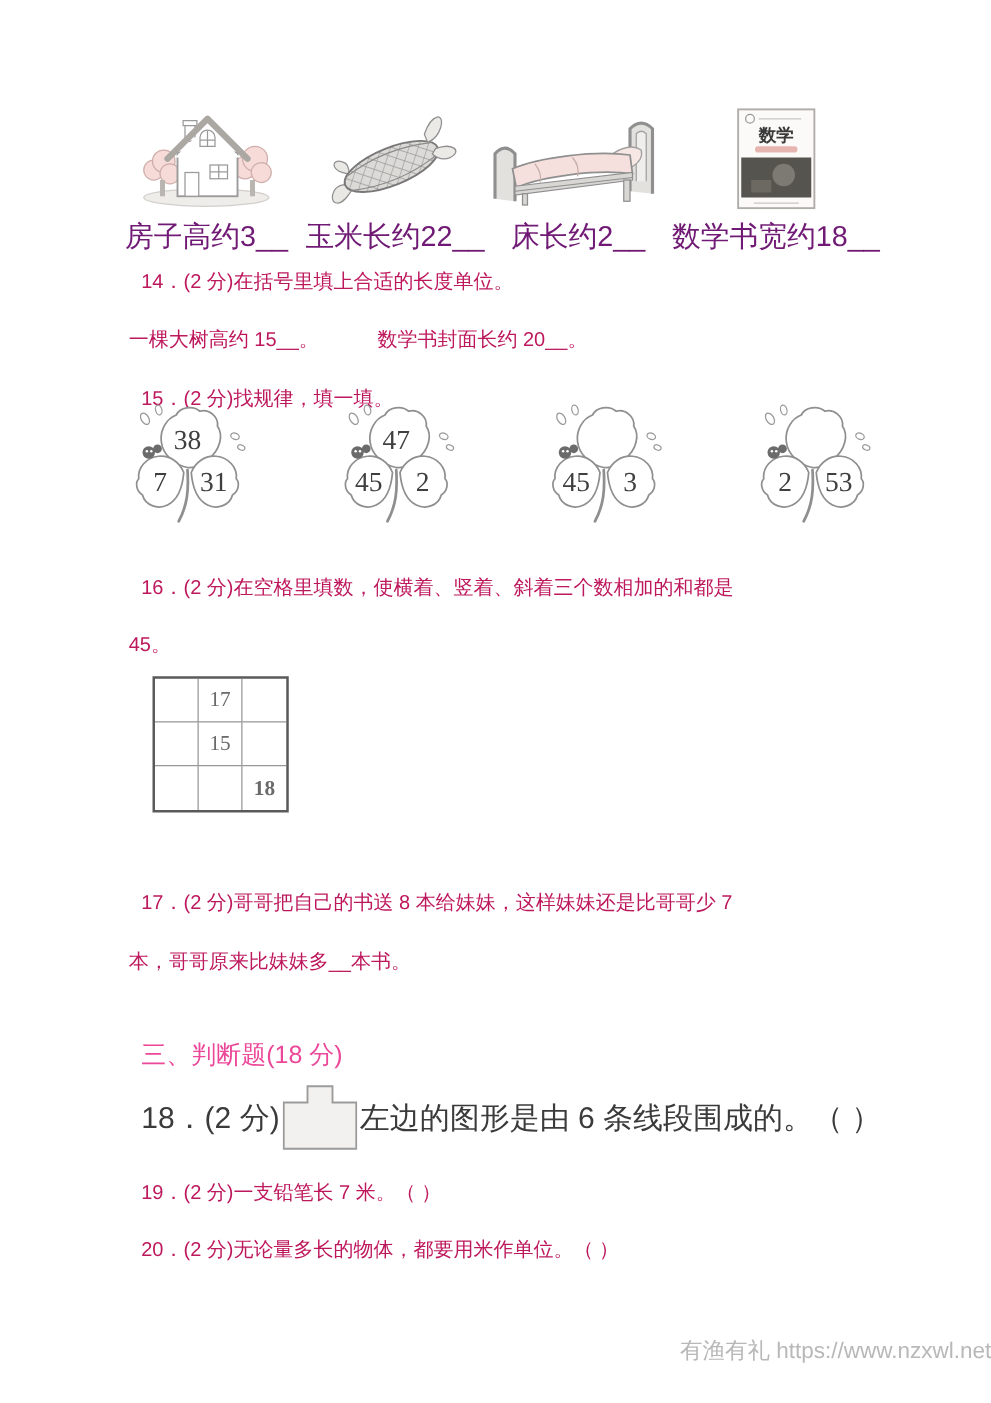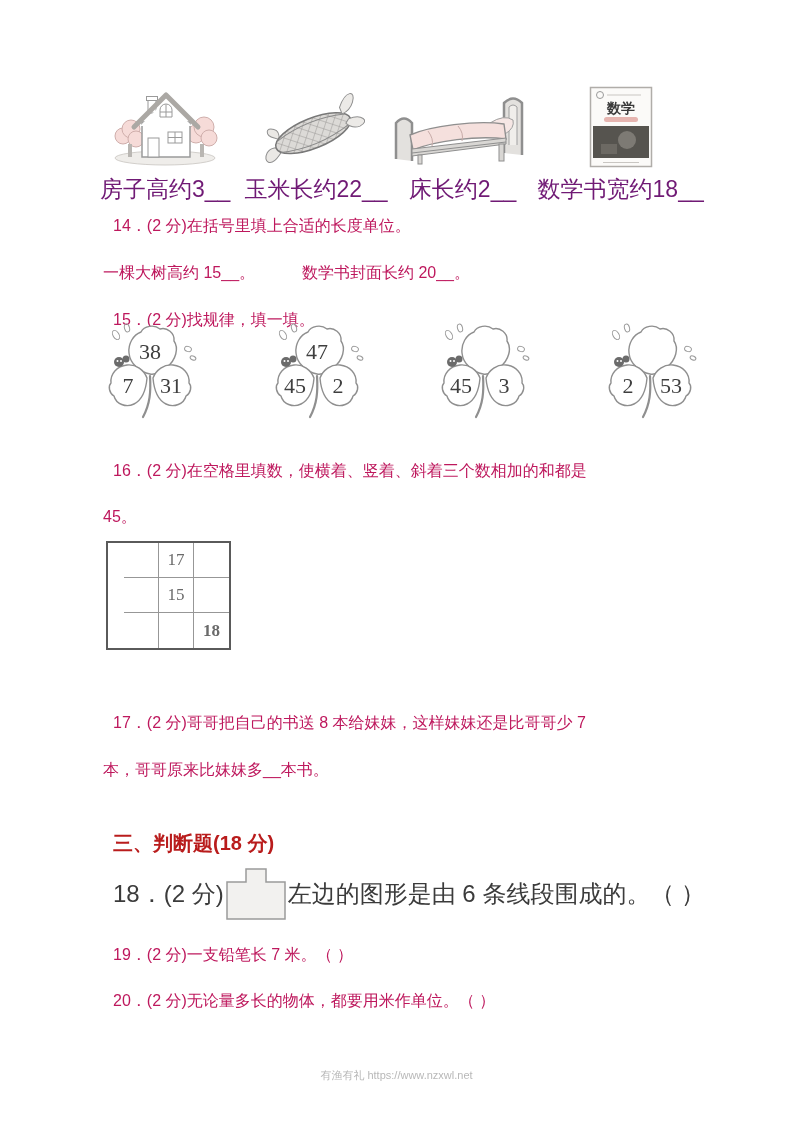--- a/index.html
+++ b/index.html
@@ -6,21 +6,21 @@
   .page{
     position:relative;
     width:793px;height:1122px;
     background:#ffffff;
     font-family:"Liberation Sans","DejaVu Sans",sans-serif;
     color:#3b3b3b;
     overflow:hidden;
   }
   .abs{position:absolute;}
   .qline{font-size:16px;line-height:27px;white-space:nowrap;color:#be185d;}
-  .sec-heading{font-size:20px;font-weight:bold;color:#b91c1c;white-space:nowrap;}
+  .sec-heading{font-size:20px;font-weight:normal;color:#ec4899;white-space:nowrap;}
   
   .pic-row{display:flex;justify-content:space-between;align-items:flex-end;width:600px;}
   .pic-col{display:flex;flex-direction:column;align-items:center;}
   .pic-col .lab{font-size:23px;margin-top:6px;white-space:nowrap;color:#701a75;}
   
   .clover-row{display:flex;justify-content:space-between;width:600px;}
   .leaf{fill:#ffffff;stroke:#8f8f8f;stroke-width:1.4;}
   .stem{fill:none;stroke:#8f8f8f;stroke-width:2.2;stroke-linecap:round;}
   .drop{fill:none;stroke:#9a9a9a;stroke-width:1;}
   .bug{fill:#6b6b6b;}
@@ -31,21 +31,21 @@
        border:2px solid #5a5a5a;width:105px;}
   .msq .cell{border-right:1px solid #979797;border-bottom:1px solid #979797;
        display:flex;align-items:center;justify-content:center;
        font-family:"Liberation Serif","DejaVu Serif",serif;font-size:17px;color:#6a6a6a;}
   .msq .cell:nth-child(3n){border-right:none;}
   .msq .cell:nth-child(n+7){border-bottom:none;font-weight:bold;}
   
   .q18row{display:flex;align-items:center;}
   .q18row .txt{font-size:24px;white-space:nowrap;color:#3b3b3b;}
   
-  .footer{width:793px;text-align:center;font-size:11px;color:#b8b8b8;}
+  .footer{width:793px;text-align:right;font-size:18px;color:#b8b8b8;}
 </style>
 </head>
 <body>
 
 <div class="page">
 
   <div class="abs pic-row" style="top:83px;left:100px;">
 
     <div class="pic-col">
       <svg width="112" height="82" viewBox="0 0 112 82">
@@ -208,21 +208,21 @@
         <circle class="bugdot" cx="21" cy="41" r="1"></circle>
       <text class="cnum" x="50" y="39"></text>
       <text class="cnum" x="28" y="73">2</text>
       <text class="cnum" x="71" y="73">53</text>
     </svg>
   </div>
 
   <div class="abs qline" style="top:457px;left:113px;">16．(2 分)在空格里填数，使横着、竖着、斜着三个数相加的和都是</div>
   <div class="abs qline" style="top:503px;left:103px;">45。</div>
 
-  <div class="abs msq" style="top:541px;left:106px;padding-left:16px;">
+  <div class="abs msq" style="top:541px;left:122px;">
     <div class="cell"></div>
     <div class="cell">17</div>
     <div class="cell"></div>
     <div class="cell"></div>
     <div class="cell">15</div>
     <div class="cell"></div>
     <div class="cell"></div>
     <div class="cell"></div>
     <div class="cell">18</div>
   </div>

